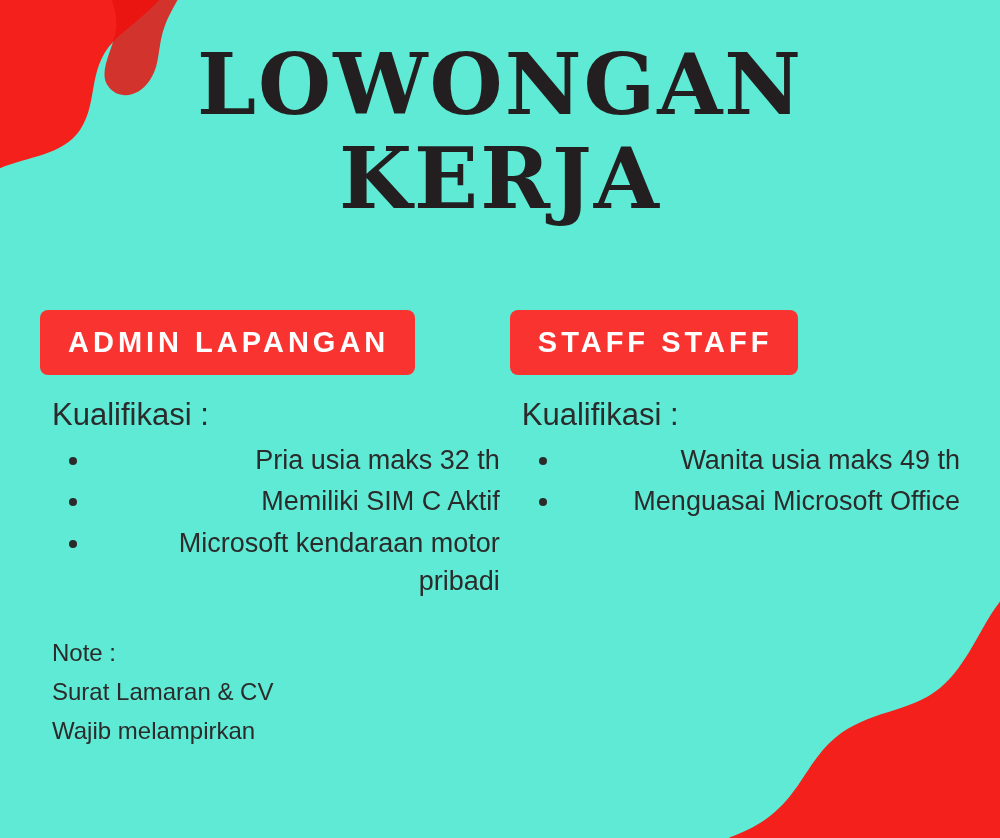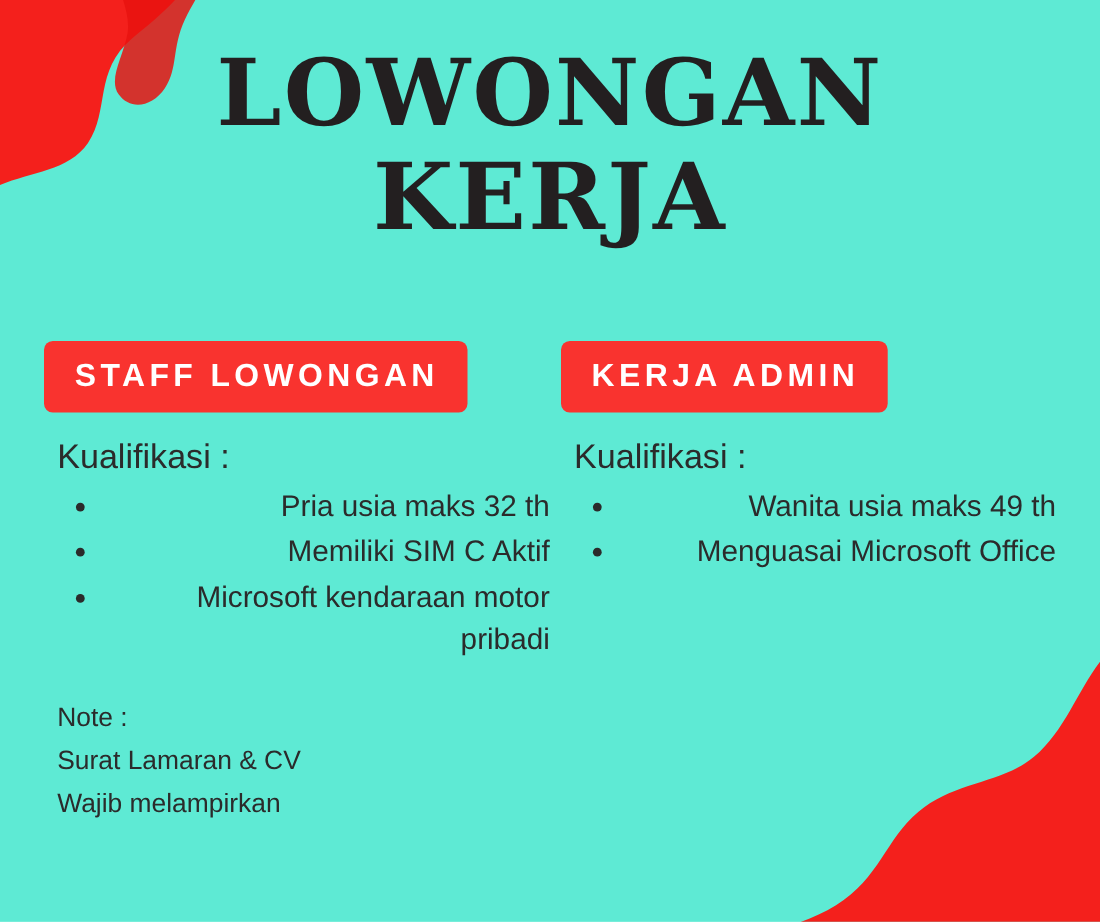--- a/index.html
+++ b/index.html
@@ -132,37 +132,37 @@
   </svg>
 
   <div class="title-block">
     <div class="title-line">LOWONGAN</div>
     <div class="title-line">KERJA</div>
   </div>
 
   <div class="columns">
 
     <div class="col col-left">
-      <div class="role-badge">STAFF LOWONGAN</div>
+      <div class="role-badge">ADMIN LAPANGAN</div>
       <div class="qualif-title">Kualifikasi :</div>
       <ul class="qualif-list">
         <li>Pria usia maks 32 th</li>
         <li>Memiliki SIM C Aktif</li>
         <li>Microsoft kendaraan motor pribadi</li>
       </ul>
 
       <div class="note-block">
         <div class="note-line">Note :</div>
         <div class="note-line">Surat Lamaran &amp; CV</div>
         <div class="note-line">Wajib melampirkan</div>
       </div>
     </div>
 
     <div class="col col-right">
-      <div class="role-badge">KERJA ADMIN</div>
+      <div class="role-badge">STAFF STAFF</div>
       <div class="qualif-title">Kualifikasi :</div>
       <ul class="qualif-list">
         <li>Wanita usia maks 49 th</li>
         <li>Menguasai Microsoft Office</li>
       </ul>
     </div>
 
   </div>
 </div>
 

